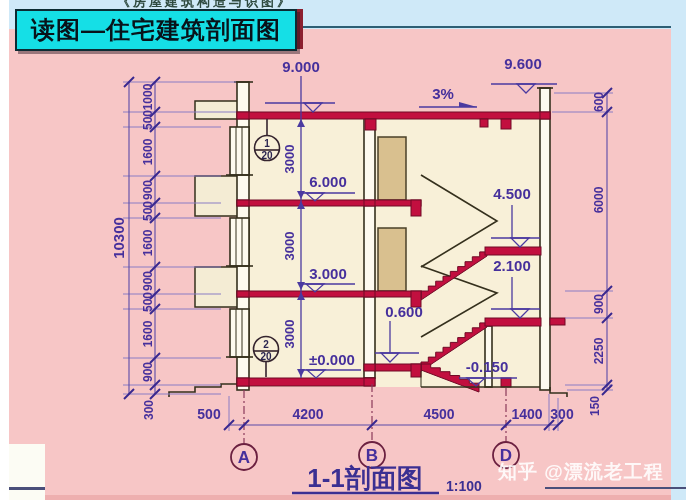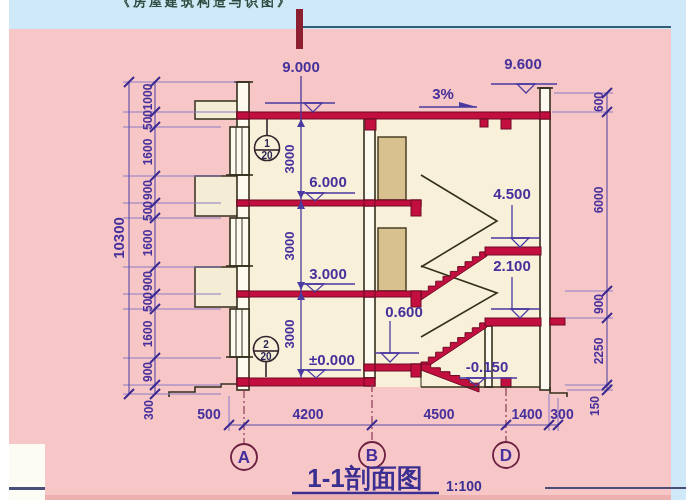--- a/index.html
+++ b/index.html
@@ -49,20 +49,21 @@
 
 <div class="stage">
   <div class="bg-main"></div>
   <div class="bg-strip-bottom"></div>
   <div class="corner-white"></div>
   <div class="line-top"></div>
   <div class="line-bl"></div>
   <div class="line-br"></div>
   <div class="top-note">《房屋建筑构造与识图》</div>
   <div class="red-bar"></div>
+  <div class="title-bar">读图—住宅建筑剖面图</div>
 
   <svg class="draw" width="686" height="500" viewBox="0 0 686 500">
 
     <rect class="cream" x="228" y="118" width="304" height="269"></rect>
 
     <g>
       <rect class="box" x="186" y="101" width="44" height="18"></rect>
       <rect class="box" x="186" y="176" width="44" height="40"></rect>
       <rect class="box" x="186" y="267" width="44" height="40"></rect>
       <path class="wline" d="M160,397 L160,392 L186,392 L186,387 L212,387 L212,384 L229,384"></path>
@@ -297,13 +298,14 @@
       <text class="axis" x="497" y="461" text-anchor="middle">D</text>
     </g>
 
     <g>
       <text class="cap" x="356" y="487" text-anchor="middle">1-1剖面图</text>
       <line x1="283" y1="493" x2="430" y2="493" stroke="#3b2f92" stroke-width="2.5"></line>
       <text class="capS" x="437" y="491" text-anchor="start">1:100</text>
     </g>
   </svg>
 
+  <div class="watermark">知乎 @漂流老工程</div>
 </div>
 
 </body></html>

